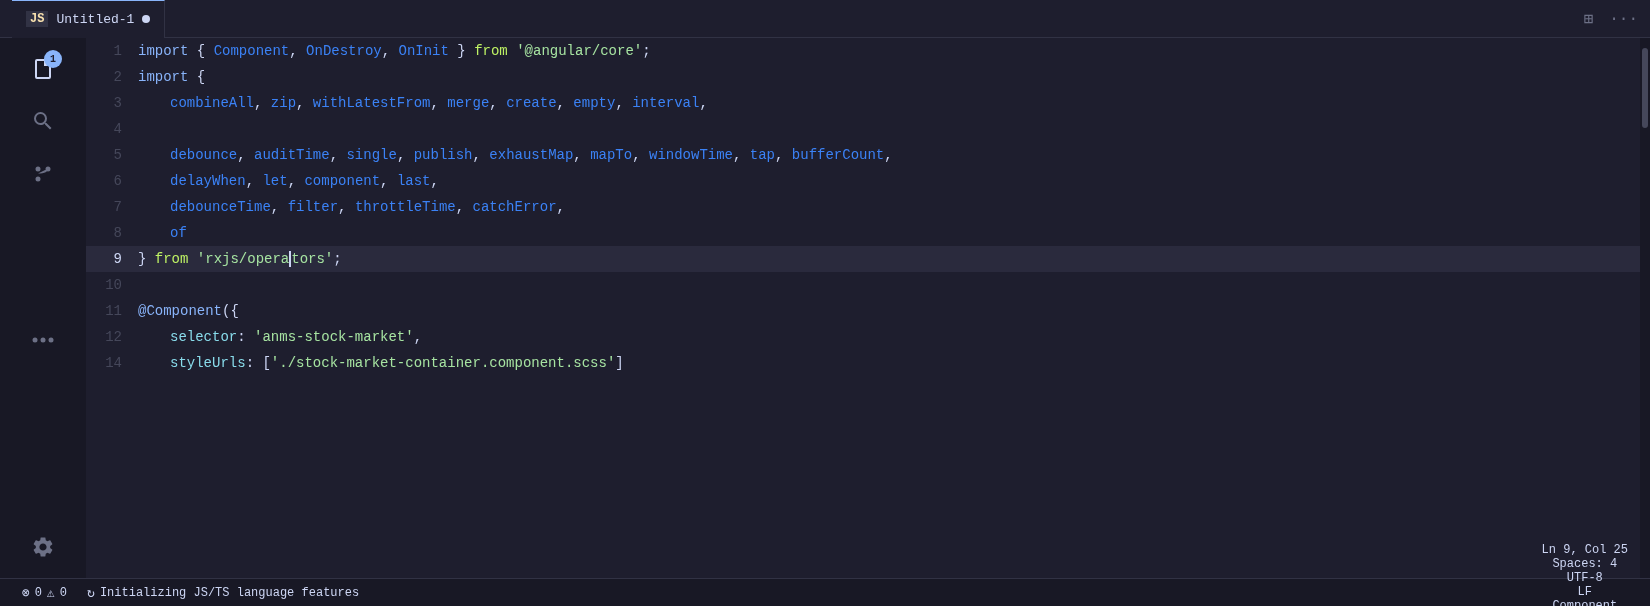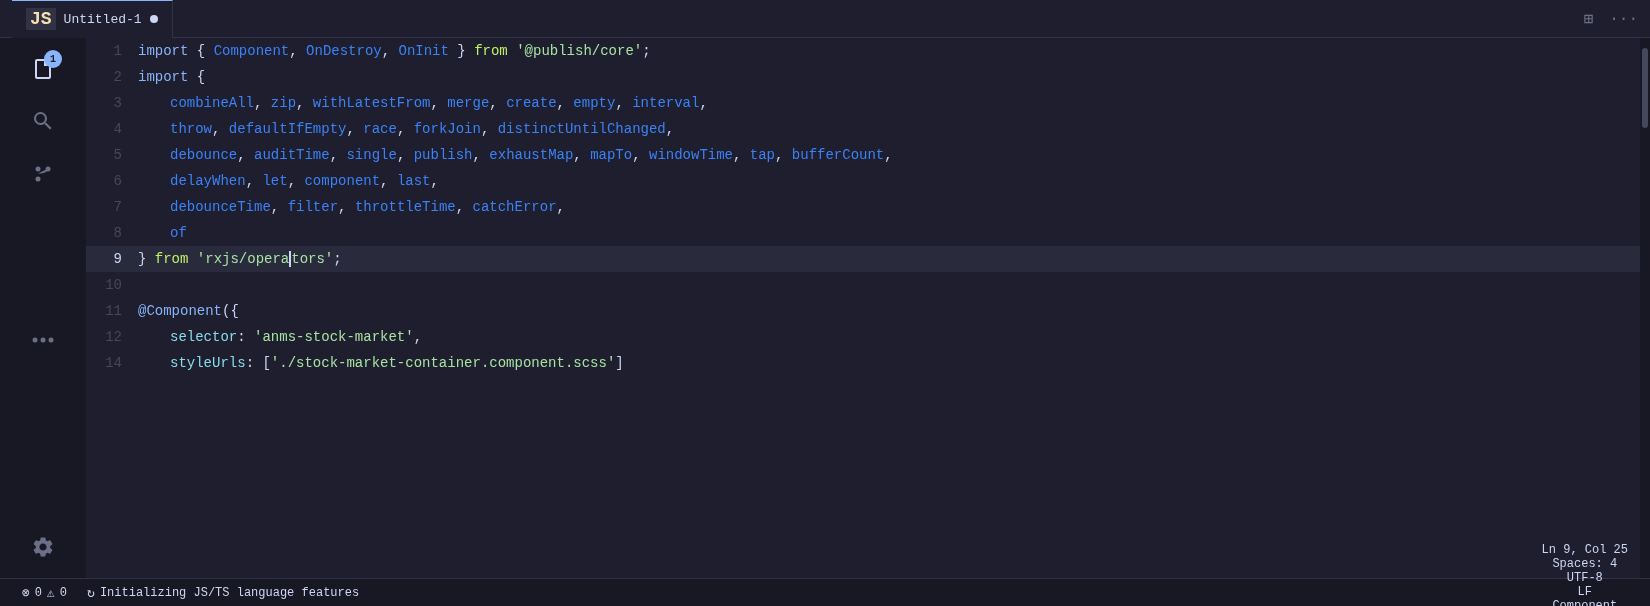--- a/index.html
+++ b/index.html
@@ -33,21 +33,21 @@
       height: 38px;
       gap: 8px;
       border-top: 1px solid #89b4fa;
       border-right: 1px solid #313244;
       color: #cdd6f4;
       font-size: 13px;
     }
     .tab-js-icon {
       color: #f9e2af;
       font-weight: bold;
-      font-size: 18px;
+      font-size: 12px;
       background: #313244;
       padding: 1px 4px;
       border-radius: 0;
     }
     .tab-dot {
       width: 8px;
       height: 8px;
       background: #cdd6f4;
       border-radius: 50%;
       display: inline-block;
@@ -275,36 +275,35 @@
       </svg>
     </div>
   </div>
 
   <div class="editor">
     <div class="code-wrapper">
       <div class="code-content">
 
         <div class="code-line">
           <span class="line-num">1</span>
-          <span><span class="kw2">import</span><span class="punct"> { </span><span class="func">Component</span><span class="punct">, </span><span class="func">OnDestroy</span><span class="punct">, </span><span class="func">OnInit</span><span class="punct"> } </span><span class="kw">from</span><span class="punct"> </span><span class="str">'@publish/core'</span><span class="punct">;</span></span>
+          <span><span class="kw2">import</span><span class="punct"> { </span><span class="func">Component</span><span class="punct">, </span><span class="func">OnDestroy</span><span class="punct">, </span><span class="func">OnInit</span><span class="punct"> } </span><span class="kw">from</span><span class="punct"> </span><span class="str">'@angular/core'</span><span class="punct">;</span></span>
         </div>
 
         <div class="code-line">
           <span class="line-num">2</span>
           <span><span class="kw2">import</span><span class="punct"> {</span></span>
         </div>
 
         <div class="code-line">
           <span class="line-num">3</span>
           <span style="padding-left:32px"><span class="func">combineAll</span><span class="punct">, </span><span class="func">zip</span><span class="punct">, </span><span class="func">withLatestFrom</span><span class="punct">, </span><span class="func">merge</span><span class="punct">, </span><span class="func">create</span><span class="punct">, </span><span class="func">empty</span><span class="punct">, </span><span class="func">interval</span><span class="punct">,</span></span>
         </div>
 
         <div class="code-line">
           <span class="line-num">4</span>
-          <span style="padding-left:32px"><span class="func">throw</span><span class="punct">, </span><span class="func">defaultIfEmpty</span><span class="punct">, </span><span class="func">race</span><span class="punct">, </span><span class="func">forkJoin</span><span class="punct">, </span><span class="func">distinctUntilChanged</span><span class="punct">,</span></span>
         </div>
 
         <div class="code-line">
           <span class="line-num">5</span>
           <span style="padding-left:32px"><span class="func">debounce</span><span class="punct">, </span><span class="func">auditTime</span><span class="punct">, </span><span class="func">single</span><span class="punct">, </span><span class="func">publish</span><span class="punct">, </span><span class="func">exhaustMap</span><span class="punct">, </span><span class="func">mapTo</span><span class="punct">, </span><span class="func">windowTime</span><span class="punct">, </span><span class="func">tap</span><span class="punct">, </span><span class="func">bufferCount</span><span class="punct">,</span></span>
         </div>
 
         <div class="code-line">
           <span class="line-num">6</span>
           <span style="padding-left:32px"><span class="func">delayWhen</span><span class="punct">, </span><span class="func">let</span><span class="punct">, </span><span class="func">component</span><span class="punct">, </span><span class="func">last</span><span class="punct">,</span></span>

